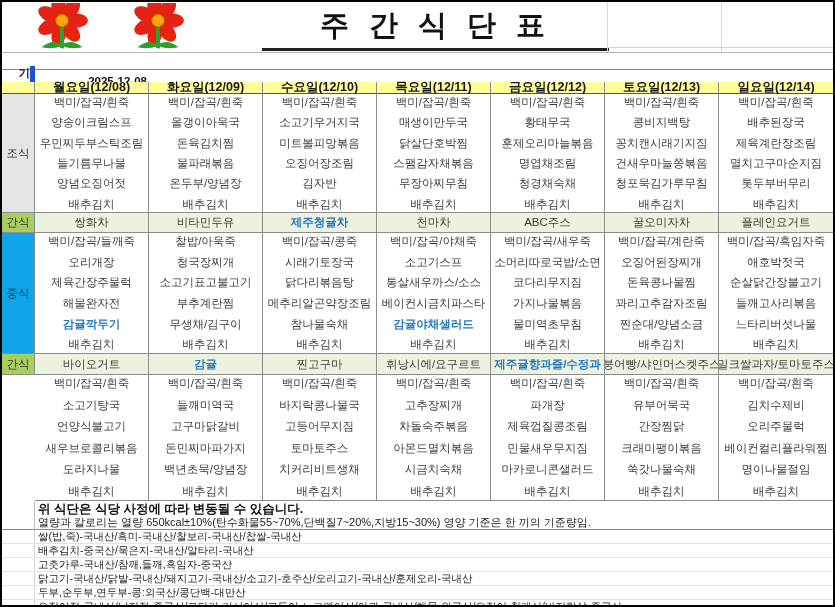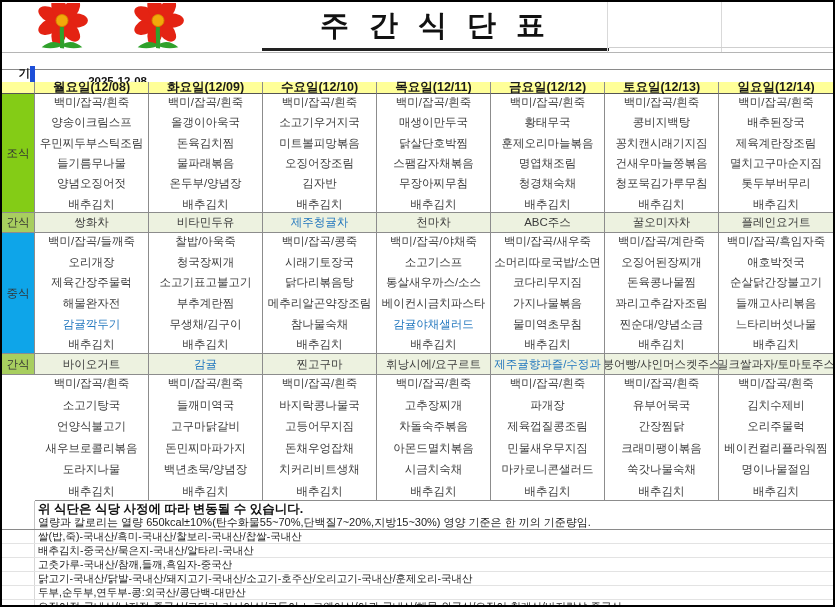--- a/index.html
+++ b/index.html
@@ -42,21 +42,21 @@
   .row-label{display:flex;align-items:center;justify-content:center;font-size:11.5px;color:#333;}
   .meal-cell{
     display:flex;flex-direction:column;justify-content:space-evenly;
     text-align:center;font-size:11.5px;color:#3b3b3b;background:#fff;padding:1px 0;gap:6px;
   }
   .menu-item{white-space:nowrap;overflow:hidden;}
   .snack-cell{
     background:#EDF2E0;display:flex;align-items:center;justify-content:center;
     font-size:11.5px;color:#3b3b3b;white-space:nowrap;overflow:hidden;
   }
-  .hl{color:#2478BE;font-weight:normal;}
+  .hl{color:#2478BE;font-weight:bold;}
   
   .notes-box{display:flex;height:28px;border-bottom:1px solid #8a8a8a;}
   .notes-left{width:33px;border-right:1px solid #c4c4c4;box-sizing:border-box;}
   .notes-text{flex:1;padding-left:3px;display:flex;flex-direction:column;justify-content:center;}
   .notice{font-size:12.5px;font-weight:bold;color:#111;line-height:14px;white-space:nowrap;}
   .nutrition{font-size:11px;color:#222;line-height:13px;white-space:nowrap;}
   .origin-row{display:flex;height:13px;border-bottom:1px solid #e3e3e3;}
   .origin-left{width:33px;border-right:1px solid #d7d7d7;box-sizing:border-box;}
   .origin-text{flex:1;font-size:10.5px;color:#222;line-height:12px;padding-left:3px;white-space:nowrap;overflow:hidden;}
 </style>
@@ -112,21 +112,21 @@
 
   <div class="menu-grid">
       <div class="cell day-h"></div>
       <div class="cell day-h">월요일(12/08)</div>
       <div class="cell day-h">화요일(12/09)</div>
       <div class="cell day-h">수요일(12/10)</div>
       <div class="cell day-h">목요일(12/11)</div>
       <div class="cell day-h">금요일(12/12)</div>
       <div class="cell day-h">토요일(12/13)</div>
       <div class="cell day-h">일요일(12/14)</div>
-      <div class="cell row-label" style="background: #84cc16;">조식</div>
+      <div class="cell row-label" style="background: #e5e5e5;">조식</div>
       <div class="cell meal-cell">
         <div class="menu-item">백미/잡곡/흰죽</div>
         <div class="menu-item">양송이크림스프</div>
         <div class="menu-item">우민찌두부스틱조림</div>
         <div class="menu-item">들기름무나물</div>
         <div class="menu-item">양념오징어젓</div>
         <div class="menu-item">배추김치</div>
       </div>
       <div class="cell meal-cell">
         <div class="menu-item">백미/잡곡/흰죽</div>
@@ -263,21 +263,21 @@
         <div class="menu-item">들깨미역국</div>
         <div class="menu-item">고구마닭갈비</div>
         <div class="menu-item">돈민찌마파가지</div>
         <div class="menu-item">백년초묵/양념장</div>
         <div class="menu-item">배추김치</div>
       </div>
       <div class="cell meal-cell">
         <div class="menu-item">백미/잡곡/흰죽</div>
         <div class="menu-item">바지락콩나물국</div>
         <div class="menu-item">고등어무지짐</div>
-        <div class="menu-item">돈채우엉잡채</div>
+        <div class="menu-item">토마토주스</div>
         <div class="menu-item">치커리비트생채</div>
         <div class="menu-item">배추김치</div>
       </div>
       <div class="cell meal-cell">
         <div class="menu-item">백미/잡곡/흰죽</div>
         <div class="menu-item">고추장찌개</div>
         <div class="menu-item">차돌숙주볶음</div>
         <div class="menu-item">아몬드멸치볶음</div>
         <div class="menu-item">시금치숙채</div>
         <div class="menu-item">배추김치</div>

